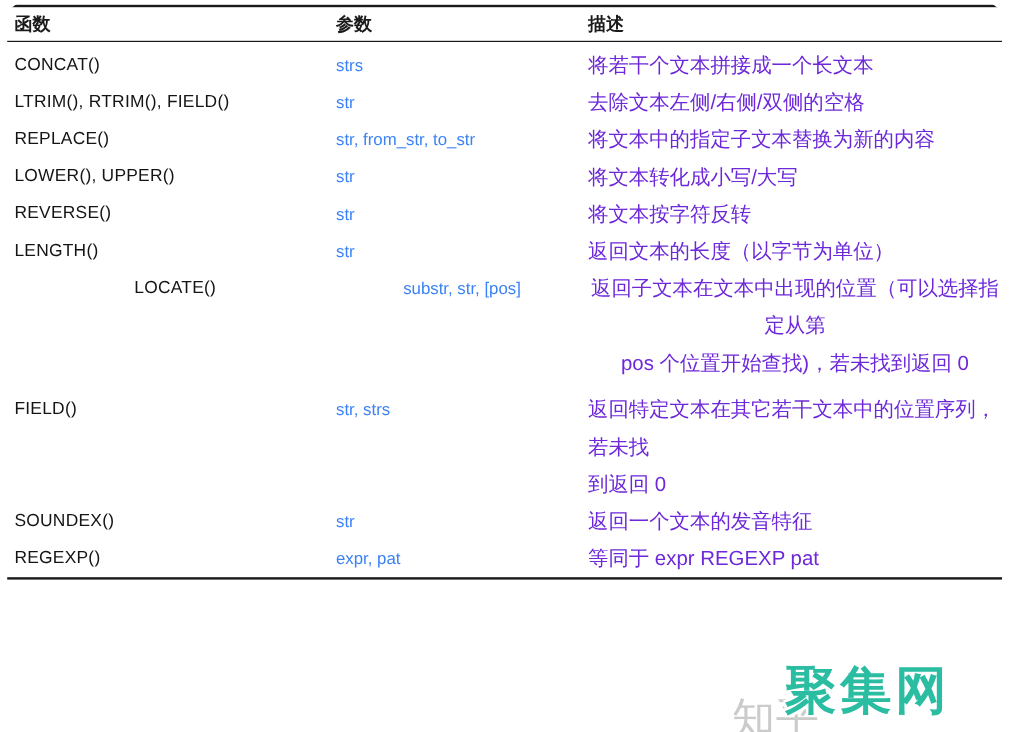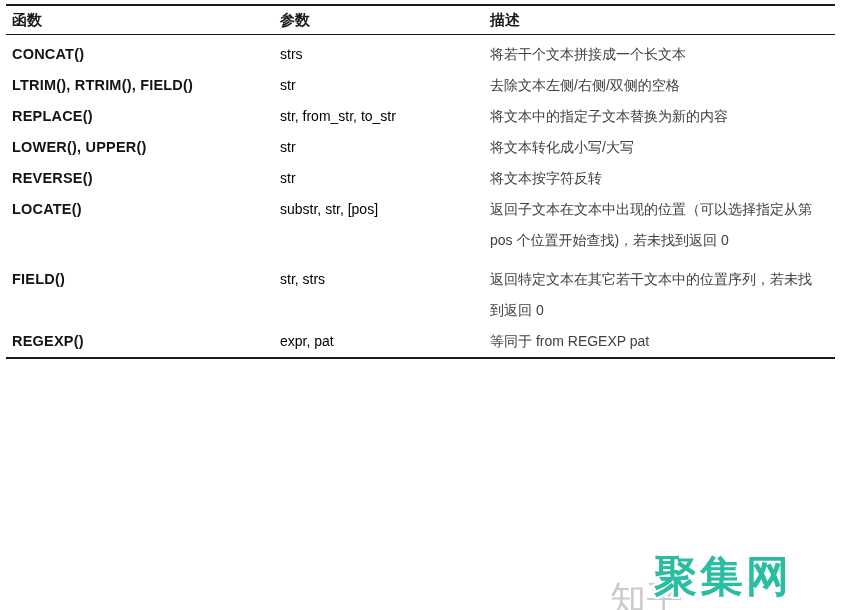--- a/index.html
+++ b/index.html
@@ -3,20 +3,21 @@
 <meta charset="utf-8">
 <style>
   html, body { margin: 0; padding: 0; background: #ffffff; }
   .page {
     position: relative;
     width: 841px;
     height: 610px;
     background: #ffffff;
     overflow: hidden;
     font-family: "Liberation Sans", "DejaVu Sans", sans-serif;
+    border-radius: 27px;
   }
   table.fn-table {
     border-collapse: collapse;
     table-layout: fixed;
     width: 829px;
     margin: 4px 6px 0 6px;
     border-top: 2px solid #1a1a1a;
     border-bottom: 2px solid #1a1a1a;
   }
   col.c1 { width: 274px; }
@@ -34,32 +35,32 @@
   }
   thead th.h1 { padding-left: 6px; }
   tbody td {
     padding: 0;
     font-size: 14px;
     line-height: 31px;
     vertical-align: top;
     color: #3d3d3d;
   }
   tbody tr:first-child td { padding-top: 4px; }
-  tr.gap-below td { padding-bottom: 8px; }
+  tr.gap-below td { padding-bottom: 8px; text-align: center; }
   td.fn {
-    font-weight: 700;
+    font-weight: 400;
     font-size: 14.5px;
     color: #141414;
     padding-left: 6px;
     letter-spacing: 0.2px;
   }
-  td.params { font-size: 14px; color: #000000; }
+  td.params { font-size: 14px; color: #3b82f6; }
   td.desc {
-    font-size: 14px;
-    color: #404040;
+    font-size: 17px;
+    color: #6d28d9;
     white-space: pre-line;
   }
   .wm-zhihu {
     position: absolute;
     left: 610px;
     top: 543px;
     font-size: 36px;
     line-height: 34px;
     letter-spacing: 0.5px;
     user-select: none;
@@ -119,35 +120,45 @@
       <tr>
         <td class="fn">LOWER(), UPPER()</td>
         <td class="params">str</td>
         <td class="desc">将文本转化成小写/大写</td>
       </tr>
       <tr>
         <td class="fn">REVERSE()</td>
         <td class="params">str</td>
         <td class="desc">将文本按字符反转</td>
       </tr>
+      <tr>
+        <td class="fn">LENGTH()</td>
+        <td class="params">str</td>
+        <td class="desc">返回文本的长度（以字节为单位）</td>
+      </tr>
       <tr class="gap-below">
         <td class="fn">LOCATE()</td>
         <td class="params">substr, str, [pos]</td>
         <td class="desc">返回子文本在文本中出现的位置（可以选择指定从第
 pos 个位置开始查找)，若未找到返回 0</td>
       </tr>
       <tr>
         <td class="fn">FIELD()</td>
         <td class="params">str, strs</td>
         <td class="desc">返回特定文本在其它若干文本中的位置序列，若未找
 到返回 0</td>
       </tr>
       <tr>
+        <td class="fn">SOUNDEX()</td>
+        <td class="params">str</td>
+        <td class="desc">返回一个文本的发音特征</td>
+      </tr>
+      <tr>
         <td class="fn">REGEXP()</td>
         <td class="params">expr, pat</td>
-        <td class="desc">等同于 from REGEXP pat</td>
+        <td class="desc">等同于 expr REGEXP pat</td>
       </tr>
     </tbody>
   </table>
 
   <div class="wm-zhihu" style="color: rgb(203, 203, 203);">知乎 @C'estLaVie</div>
   <div class="wm-site" style="color: rgb(43, 189, 162);">聚集网</div>
 </div>
 
 </body></html>

